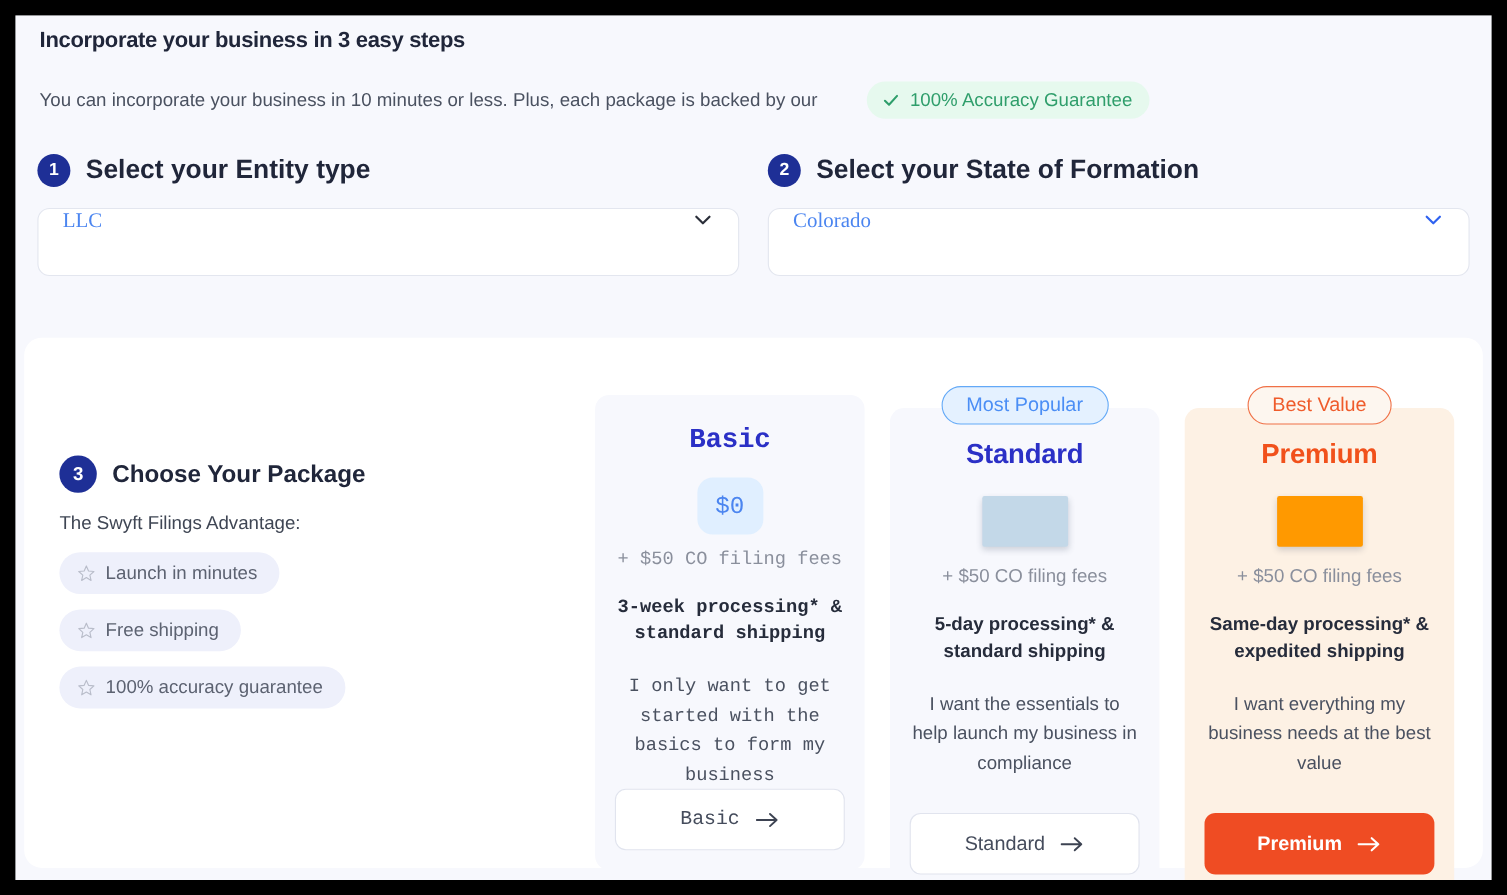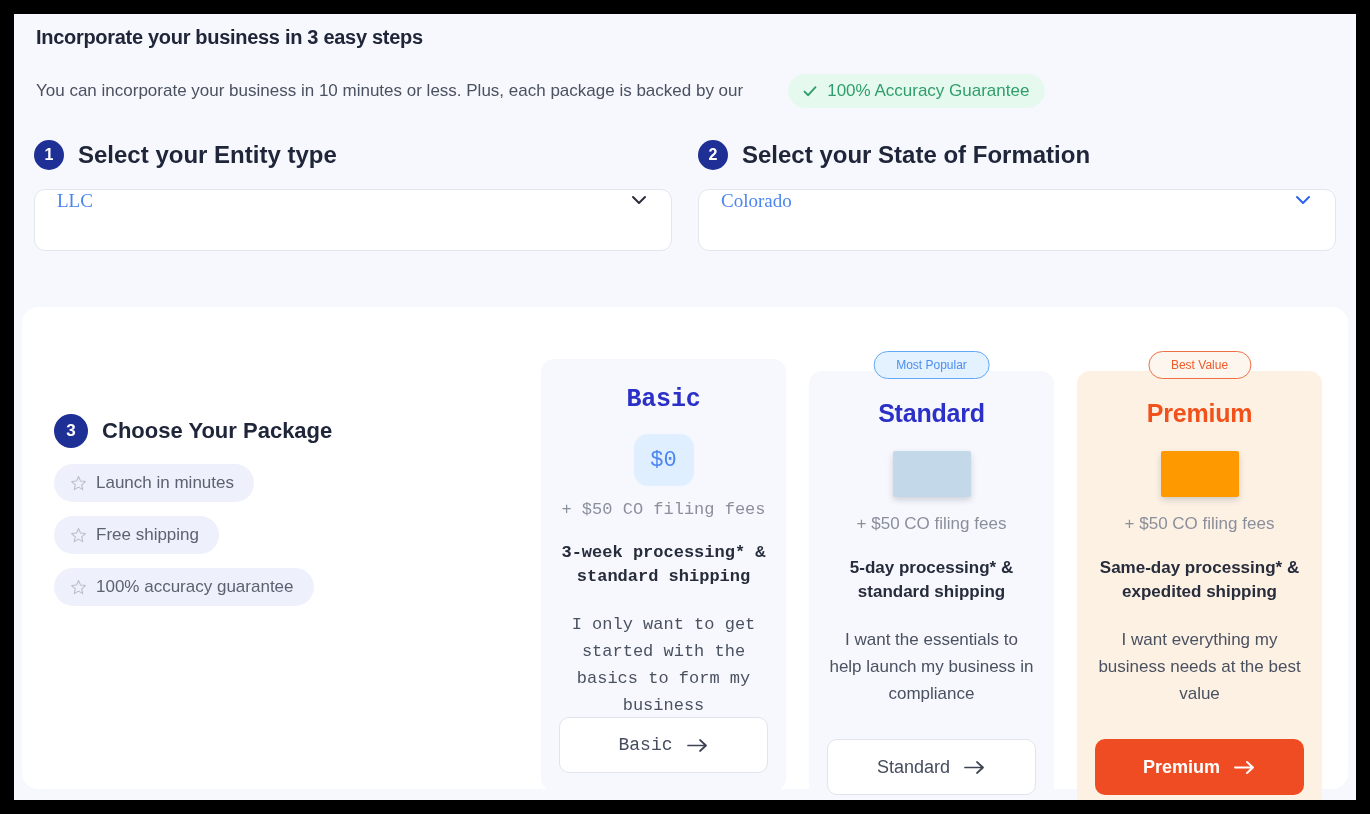--- a/index.html
+++ b/index.html
@@ -190,21 +190,21 @@
   .card.standard { background: #f7f8fd; height: 442px; margin-top: 12px; padding-top: 28px; }
   .card.premium  { background: #fdf1e4; height: 442px; margin-top: 12px; padding-top: 28px; }
 
   .ribbon {
     position: absolute;
     top: -20px;
     left: 50%;
     transform: translateX(-50%);
     border-radius: 20px;
     padding: 6px 22px;
-    font-size: 12px;
+    font-size: 18px;
     white-space: nowrap;
   }
   .ribbon.popular {
     background: #e4f1ff;
     border: 1.5px solid #63a9f7;
     color: #4b8ef5;
   }
   .ribbon.best {
     background: #fdf6ef;
     border: 1.5px solid #f07046;
@@ -349,20 +349,21 @@
   </div>
 
   <div class="panel">
     <div class="panel-inner">
 
       <div class="advantage-col">
         <div class="adv-head">
           <div class="adv-num">3</div>
           <div class="adv-title">Choose Your Package</div>
         </div>
+        <div class="adv-sub">The Swyft Filings Advantage:</div>
         <div class="adv-list">
 
           <div class="adv-pill-row">
             <span class="adv-pill">
               <span class="star-icon">
                 <svg viewBox="0 0 18 18" width="17" height="17">
                     <path d="M9 1.6 L11.1 6.4 L16.3 6.9 L12.4 10.4 L13.5 15.5 L9 12.8 L4.5 15.5 L5.6 10.4 L1.7 6.9 L6.9 6.4 Z" fill="none" stroke="#b9bdca" stroke-width="1.1" stroke-linejoin="round"></path>
                   </svg>
               </span>
               <span>Launch in minutes</span>

